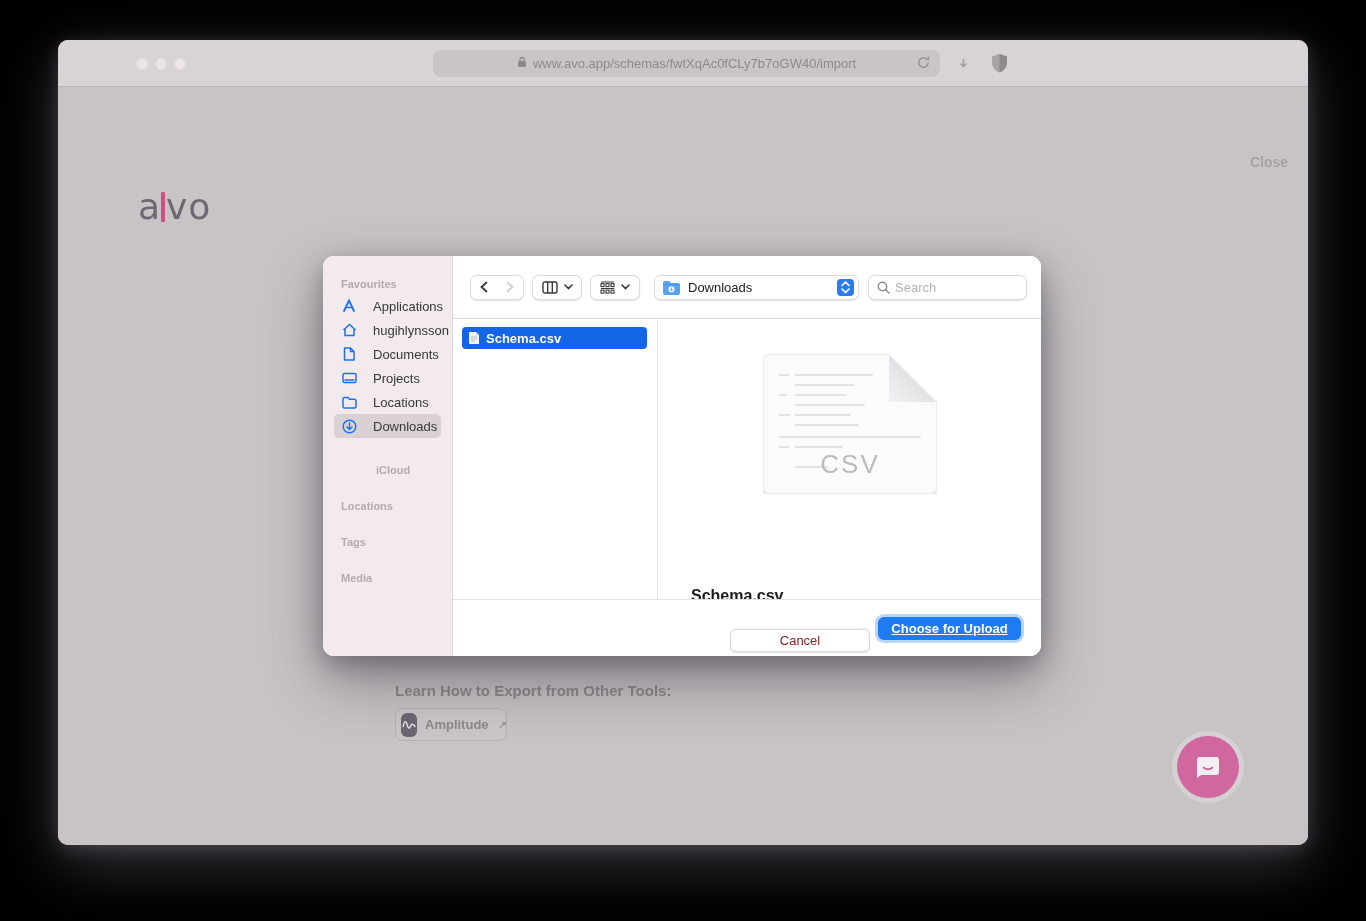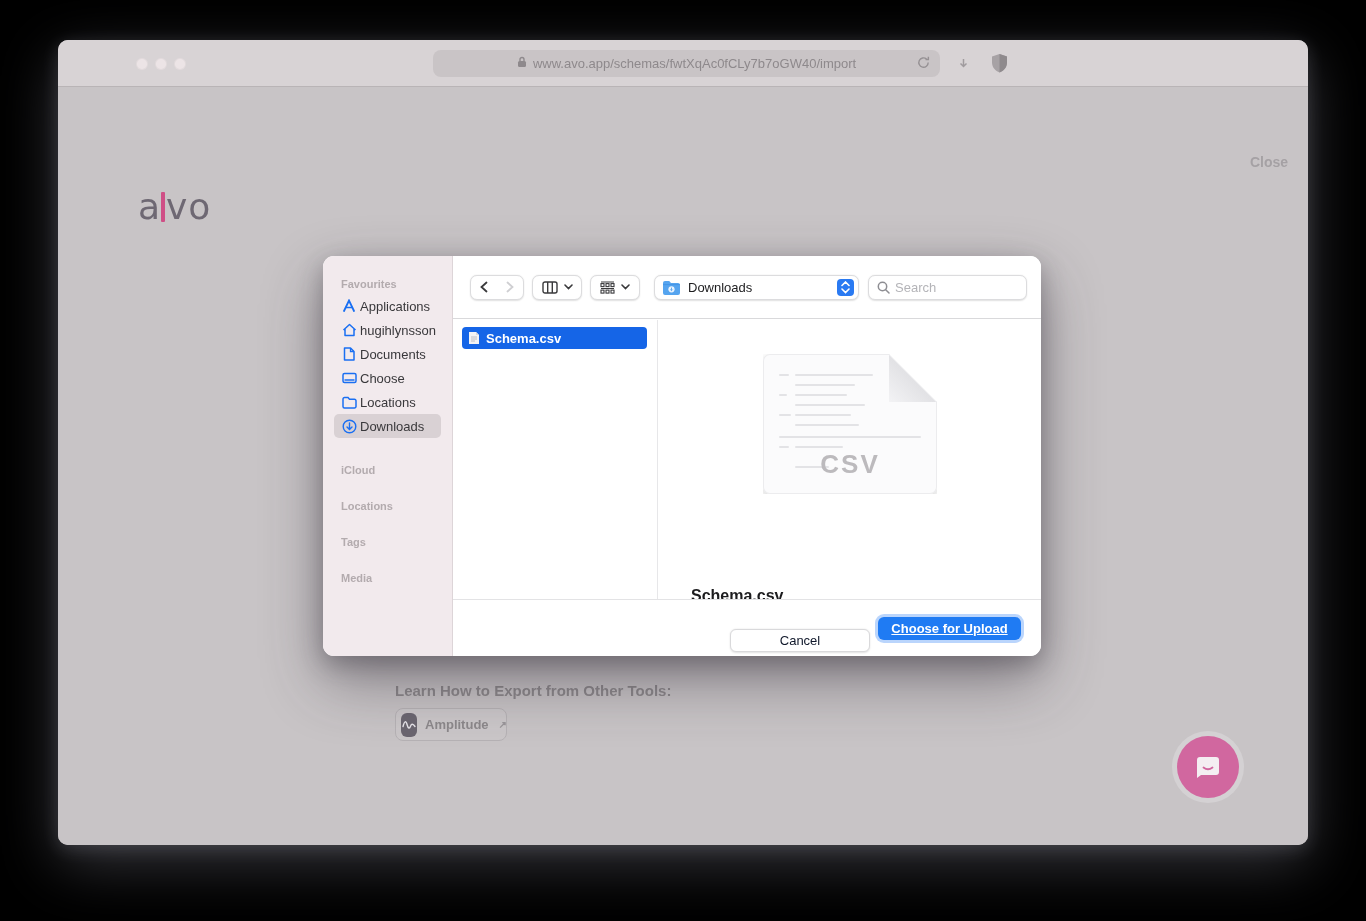--- a/index.html
+++ b/index.html
@@ -31,21 +31,21 @@
   .chat { position:absolute; right:64px; bottom:42px; width:72px; height:72px; border-radius:50%; background:#d4d1d3;
     display:flex; align-items:center; justify-content:center; }
   .chat-inner { width:62px; height:62px; border-radius:50%; background:#d1679f; display:flex; align-items:center; justify-content:center; }
 
   
   .dialog { position:absolute; left:323px; top:240px; width:718px; height:400px; background:#fff; border-radius:11px;
     box-shadow:0 25px 60px rgba(50,45,55,0.45), 0 8px 24px rgba(50,45,55,0.35); overflow:hidden; display:flex; }
   .sidebar { width:130px; height:100%; background:#f2eaed; border-right:1px solid #ddd5d8; padding-top:16px; flex:none; }
   .sb-header { padding:6px 0 4px 18px; font-size:11px; font-weight:700; color:#b3abae; }
   .sb-gap { height:12px; }
-  .sb-item { position:relative; height:24px; display:flex; align-items:center; gap:3px; padding-left:18px; font-size:13px; color:#39383b; margin:0 11px 0 11px; padding-left:7px; border-radius:5px; }
+  .sb-item { position:relative; height:24px; display:flex; align-items:center; gap:16px; padding-left:18px; font-size:13px; color:#39383b; margin:0 11px 0 11px; padding-left:7px; border-radius:5px; }
   .sb-item.selected { background:#d9d1d4; }
   .sb-ic { width:16px; height:16px; flex:none; display:flex; align-items:center; justify-content:center; }
 
   .dlg-main { position:relative; flex:1; height:100%; }
   .dlg-toolbar { position:absolute; left:0; top:0; right:0; height:63px; background:#fff; border-bottom:1px solid #d9d9db;
     display:flex; align-items:center; padding-left:17px; gap:8px; }
   .pill { height:25px; background:#fff; border:1px solid #dcdcde; box-shadow:0 0.5px 1.5px rgba(0,0,0,0.12); border-radius:7px; display:flex; align-items:center; justify-content:center; }
   .navgroup { width:54px; }
   .navgroup span { width:27px; display:flex; align-items:center; justify-content:center; }
   .viewbtn { width:50px; gap:6px; }
@@ -59,28 +59,28 @@
   .filerow { margin:0 10px 0 9px; height:22px; border-radius:4px; background:#1565e7; display:flex; align-items:center; gap:6px; padding:0 6px; color:#fff; font-size:13px; font-weight:600; }
 
   .preview { position:absolute; left:206px; top:64px; right:0; bottom:57px; background:#fff; overflow:hidden; }
   .csvdoc { position:absolute; left:50%; transform:translateX(-50%); top:34px; width:174px; height:140px; }
   .csvpage { position:absolute; inset:0; background:#fbfbfc; border-radius:7px;
     box-shadow:0 3px 8px rgba(0,0,0,0.18), inset 0 0 0 1px #ececee;
     clip-path: polygon(0 0, 126px 0, 174px 48px, 174px 140px, 0 140px); border-radius:7px; }
   .csvfold { position:absolute; right:0; top:0; width:48px; height:48px; background:linear-gradient(225deg, #fff 48%, #e2e2e5 52%, #f3f3f5 100%);
     clip-path:polygon(0 0, 100% 100%, 0 100%); filter:drop-shadow(-1px 1px 2px rgba(0,0,0,0.12)); }
   .csvline { position:absolute; height:2px; background:#e3e3e6; border-radius:1px; }
-  .csvlabel { position:absolute; bottom:14px; width:100%; text-align:center; font-size:26px; font-weight:700; color:#bcbabd; letter-spacing:2px; }
+  .csvlabel { position:absolute; bottom:14px; width:100%; text-align:center; font-size:26px; font-weight:400; color:#bcbabd; letter-spacing:2px; }
   .pv-name { position:absolute; left:32px; top:267px; font-size:16px; font-weight:700; color:#1c1c1e; }
   .pv-clip { position:absolute; left:32px; right:20px; top:312px; bottom:0; overflow:hidden; }
 
   .dlg-footer { position:absolute; left:0; right:0; bottom:0; height:57px; background:#fff; border-top:1px solid #e3e3e5;
     display:flex; align-items:center; justify-content:flex-end; gap:8px; padding-right:18px; }
   .btn-cancel { width:140px; height:23px; background:#fff; border:1px solid #d9d9db; box-shadow:0 0.5px 2px rgba(0,0,0,0.12);
-    border-radius:6px; font-size:13px; color:#0f172a; display:flex; align-items:center; justify-content:center;margin-top:24px; }
+    border-radius:6px; font-size:13px; color:#7f1d1d; display:flex; align-items:center; justify-content:center;margin-top:24px; }
   .btn-choose { width:143px; height:23px; background:#1f7bf3; border-radius:6px; font-size:13px; font-weight:700; color:#fff;
     display:flex; align-items:center; justify-content:center; box-shadow:0 0 0 3px rgba(58,134,245,0.35); margin-right:2px;text-decoration:underline; }
 </style>
 </head>
 <body>
 
 <div class="canvas">
   <div class="window">
 
     <div class="titlebar">
@@ -181,21 +181,21 @@
           <span>Documents</span>
         </div>
 
         <div class="sb-item">
           <span class="sb-ic">
             <svg width="15" height="13" viewBox="0 0 15 13">
                 <rect x="1" y="1.5" width="13" height="9" rx="1.5" fill="none" stroke="#1a6ff2" stroke-width="1.5"></rect>
                 <path d="M2.5 8 h10" stroke="#1a6ff2" stroke-width="1.4"></path>
               </svg>
           </span>
-          <span>Choose</span>
+          <span>Projects</span>
         </div>
 
         <div class="sb-item">
           <span class="sb-ic">
             <svg width="15" height="13" viewBox="0 0 15 13">
                 <path d="M1 3 a1.5 1.5 0 0 1 1.5 -1.5 h3.5 l1.5 1.8 h5 A1.5 1.5 0 0 1 14 4.8 V10.5 a1.5 1.5 0 0 1 -1.5 1.5 h-10 A1.5 1.5 0 0 1 1 10.5 Z" fill="none" stroke="#1a6ff2" stroke-width="1.5"></path>
               </svg>
           </span>
           <span>Locations</span>
         </div>
@@ -204,21 +204,21 @@
           <span class="sb-ic">
             <svg width="15" height="15" viewBox="0 0 15 15">
                 <circle cx="7.5" cy="7.5" r="6.3" fill="none" stroke="#1a6ff2" stroke-width="1.4"></circle>
                 <path d="M7.5 4 v6 M5 8 l2.5 2.5 L10 8" fill="none" stroke="#1a6ff2" stroke-width="1.4" stroke-linecap="round"></path>
               </svg>
           </span>
           <span>Downloads</span>
         </div>
 
         <div class="sb-gap"></div>
-        <div class="sb-header" style="padding-top:14px;">iCloud</div>
+        <div class="sb-header" style="padding-top:14px;margin-left:35px;">iCloud</div>
         <div class="sb-header" style="padding-top:20px;">Locations</div>
         <div class="sb-header" style="padding-top:20px;">Tags</div>
         <div class="sb-header" style="padding-top:20px;">Media</div>
       </div>
 
       <div class="dlg-main">
         <div class="dlg-toolbar">
           <div class="pill navgroup">
             <span>
               <svg width="10" height="12" viewBox="0 0 10 12">

